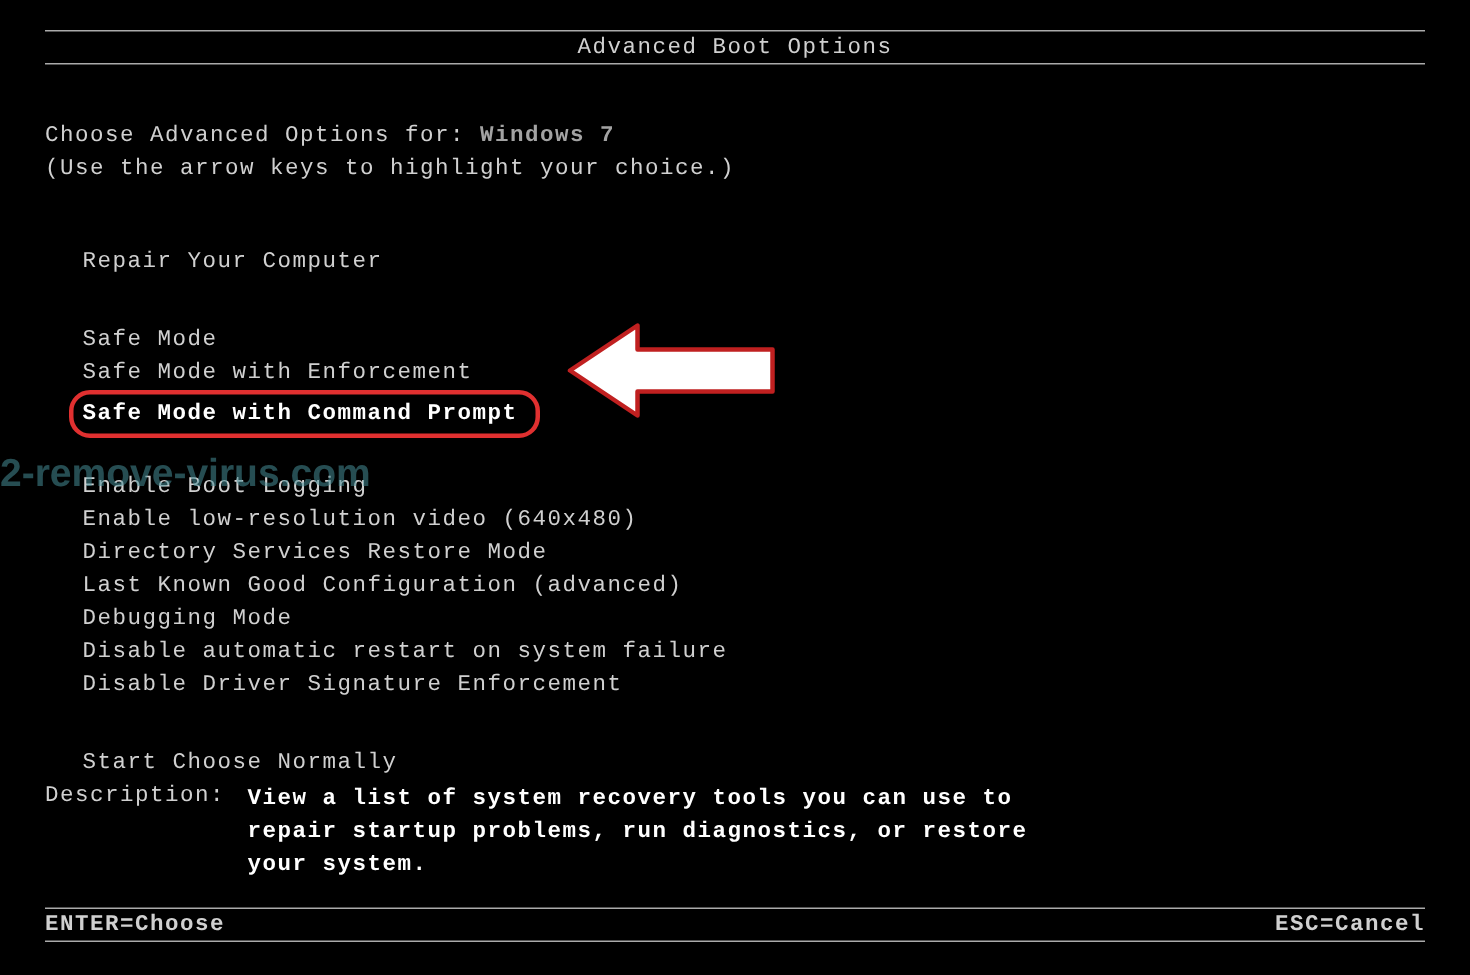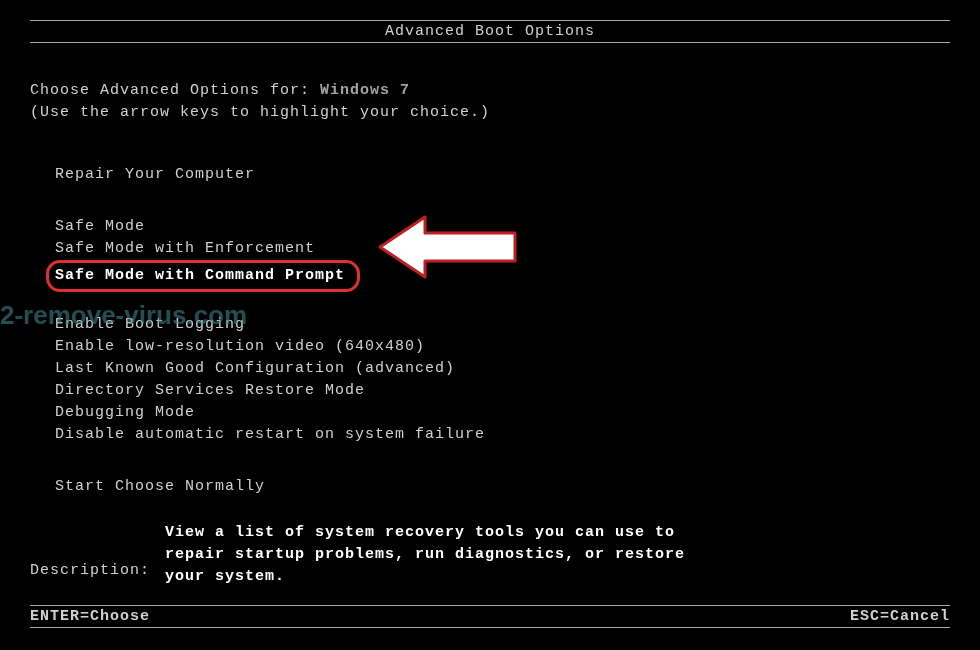--- a/index.html
+++ b/index.html
@@ -89,21 +89,20 @@
     }
     .description {
       position: absolute;
       top: 522px;
       left: 30px;
       display: flex;
       letter-spacing: 1px;
     }
     .desc-label {
       width: 135px;
-      margin-top: 40px;
     }
     .desc-text {
       font-weight: bold;
       color: #ffffff;
       line-height: 22px;
       max-width: 560px;
     }
     .footer-bar {
       position: absolute;
       bottom: 22px;
@@ -133,24 +132,25 @@
   <div class="menu-item">Repair Your Computer</div>
   <div class="spacer-large"></div>
   <div class="menu-item">Safe Mode</div>
   <div class="menu-item">Safe Mode with Enforcement</div>
   <div class="menu-item">
     <span class="highlighted">Safe Mode with Command Prompt</span>
   </div>
   <div class="spacer"></div>
   <div class="menu-item">Enable Boot Logging</div>
   <div class="menu-item">Enable low-resolution video (640x480)</div>
+  <div class="menu-item">Directory Services Restore Mode</div>
   <div class="menu-item">Last Known Good Configuration (advanced)</div>
-  <div class="menu-item">Directory Services Restore Mode</div>
   <div class="menu-item">Debugging Mode</div>
   <div class="menu-item">Disable automatic restart on system failure</div>
+  <div class="menu-item">Disable Driver Signature Enforcement</div>
   <div class="spacer-large"></div>
   <div class="menu-item">Start Choose Normally</div>
 </div>
 
 <svg class="arrow" width="160" height="80" viewBox="0 0 160 80">
   <path d="M 10 40 L 55 10 L 55 26 L 145 26 L 145 54 L 55 54 L 55 70 Z" fill="#ffffff" stroke="#c02020" stroke-width="3" stroke-linejoin="round"></path>
 </svg>
 
 <div class="watermark">2-remove-virus.com</div>
 

